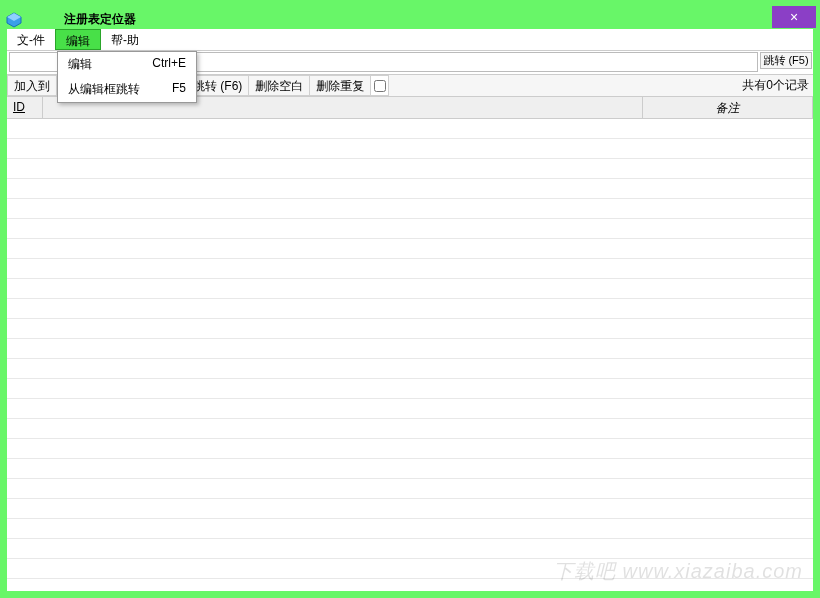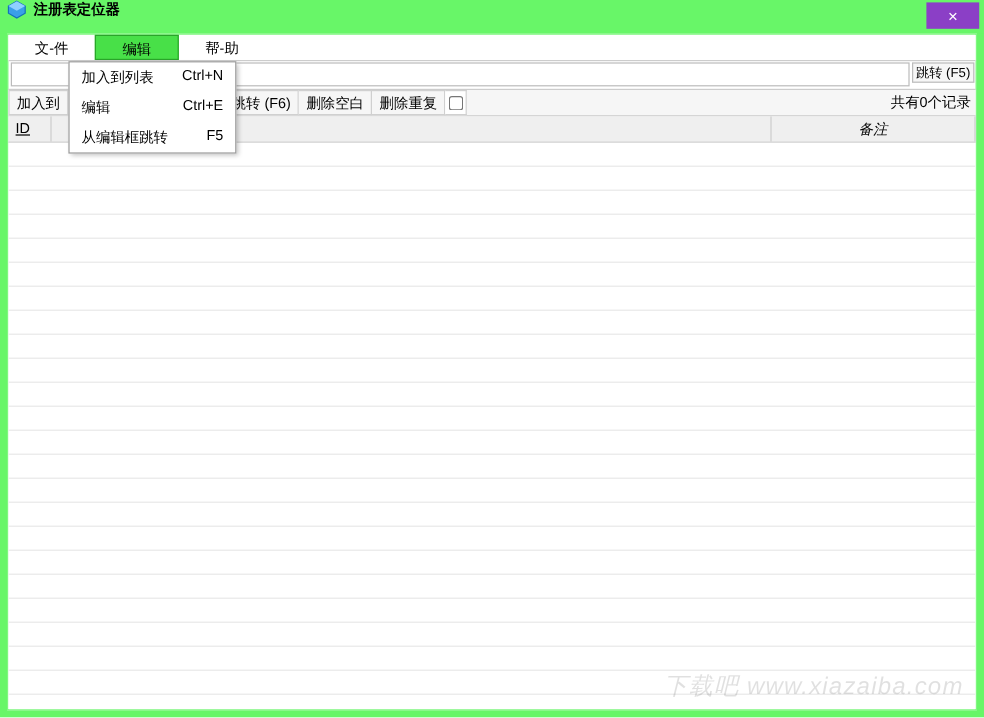--- a/index.html
+++ b/index.html
@@ -15,22 +15,23 @@
     width: 820px;
     height: 598px;
     background: #68f668;
     display: flex;
     flex-direction: column;
   }
   .titlebar {
     height: 28px;
     background: #68f668;
     display: flex;
-    align-items: flex-start;
+    align-items: flex-end;
     padding-left: 6px;
+    gap: 36px;
   }
   .titlebar .icon {
     width: 16px; height: 16px;
     margin-right: 6px;
     display: inline-block;
   }
   .titlebar .title {
     font-weight: bold;
     color: #000;
     font-size: 12px;
@@ -59,21 +60,21 @@
     position: relative;
   }
   .menubar {
     height: 22px;
     background: #fff;
     border-bottom: 1px solid #ccc;
     display: flex;
     align-items: stretch;
   }
   .menubar .menu-item {
-    padding: 3px 22px;
+    padding: 3px 10px;
     cursor: pointer;
   }
   .menubar .menu-item.active {
     background: #48e048;
     border: 1px solid #2aa52a;
   }
   .row1 {
     height: 24px;
     display: flex;
     border-bottom: 1px solid #ccc;
@@ -203,24 +204,20 @@
 
   <div class="client">
 
     <div class="menubar">
       <div class="menu-item">文-件</div>
       <div class="menu-item active">编辑</div>
       <div class="menu-item">帮-助</div>
     </div>
 
     <div class="dropdown">
-      <div class="dd-item">
-        <span>加入到列表</span>
-        <span class="shortcut">Ctrl+N</span>
-      </div>
       <div class="dd-item">
         <span>编辑</span>
         <span class="shortcut">Ctrl+E</span>
       </div>
       <div class="dd-item">
         <span>从编辑框跳转</span>
         <span class="shortcut">F5</span>
       </div>
     </div>
 

